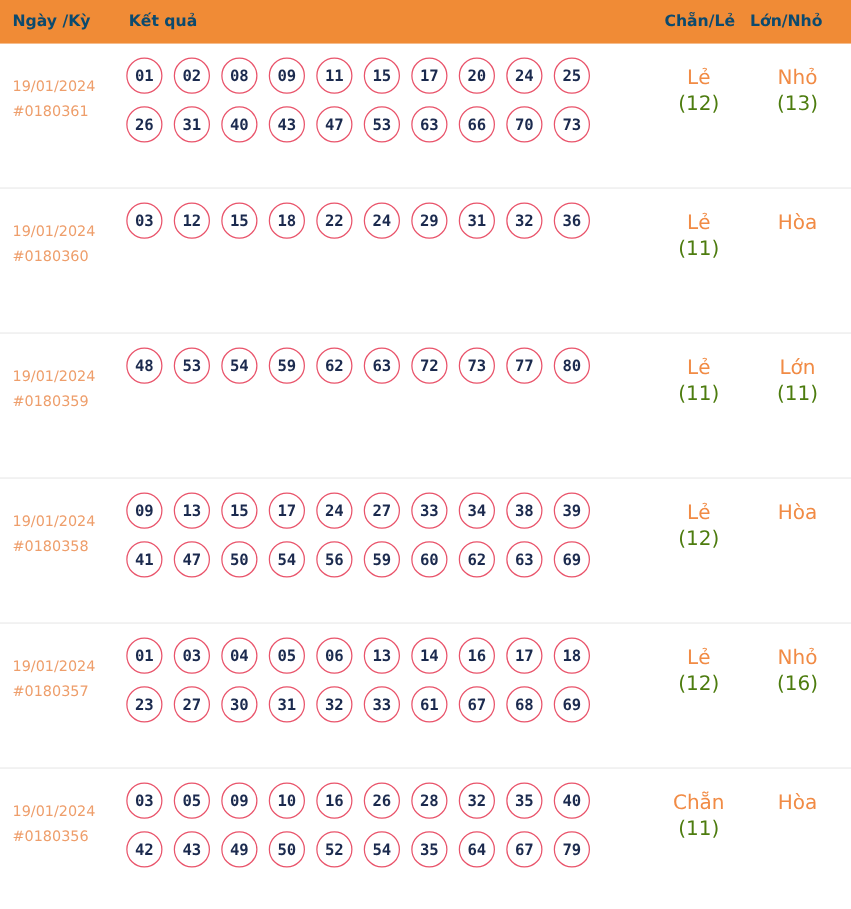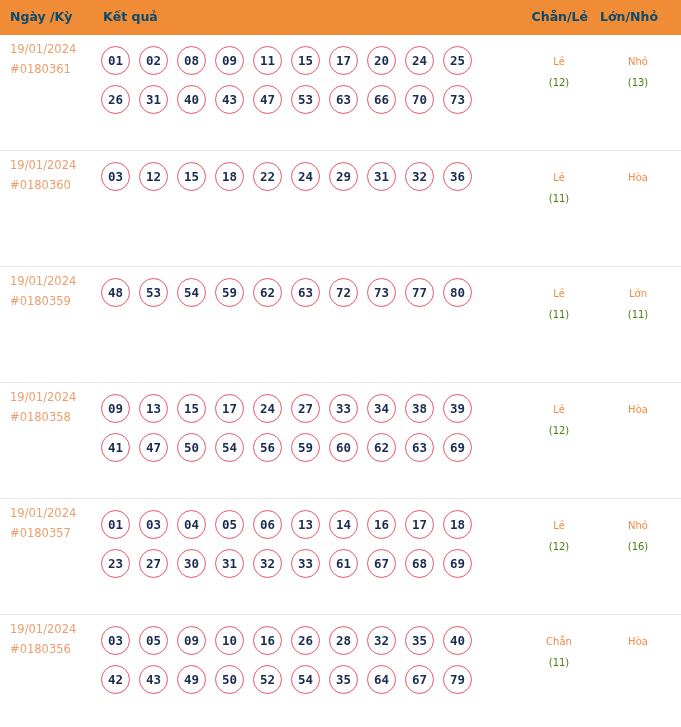--- a/index.html
+++ b/index.html
@@ -43,21 +43,21 @@
     position: relative;
     height: 115px;
     border-bottom: 1px solid #e7e7e7;
     background: #ffffff;
   }
   .row:last-child { border-bottom: none; }
 
   .cell-date {
     position: absolute;
     left: 10px;
-    top: 4px;
+    top: 24px;
     width: 84px;
     color: #ee9e6b;
     font-size: 11.5px;
     line-height: 20px;
     font-family: "DejaVu Sans", sans-serif;
   }
   .cell-date .d1, .cell-date .d2 { display: block; white-space: nowrap; }
 
   .cell-results {
     position: absolute;
@@ -84,21 +84,21 @@
     margin-right: 9px;
     box-sizing: content-box;
     vertical-align: top;
   }
   .ball:last-child { margin-right: 0; }
 
   .cell-oe, .cell-bs {
     position: absolute;
     top: 16px;
     color: #f0a15f;
-    font-size: 10px;
+    font-size: 16px;
     line-height: 21px;
     text-align: center;
   }
   .cell-oe { left: 530px; width: 58px; }
   .cell-bs { left: 608px; width: 60px; }
   .cell-oe .lbl, .cell-bs .lbl { display: block; color: #f18b45; }
   .cell-oe .cnt, .cell-bs .cnt { display: block; color: #4d7c0f; }
 </style>
 </head>
 <body>

